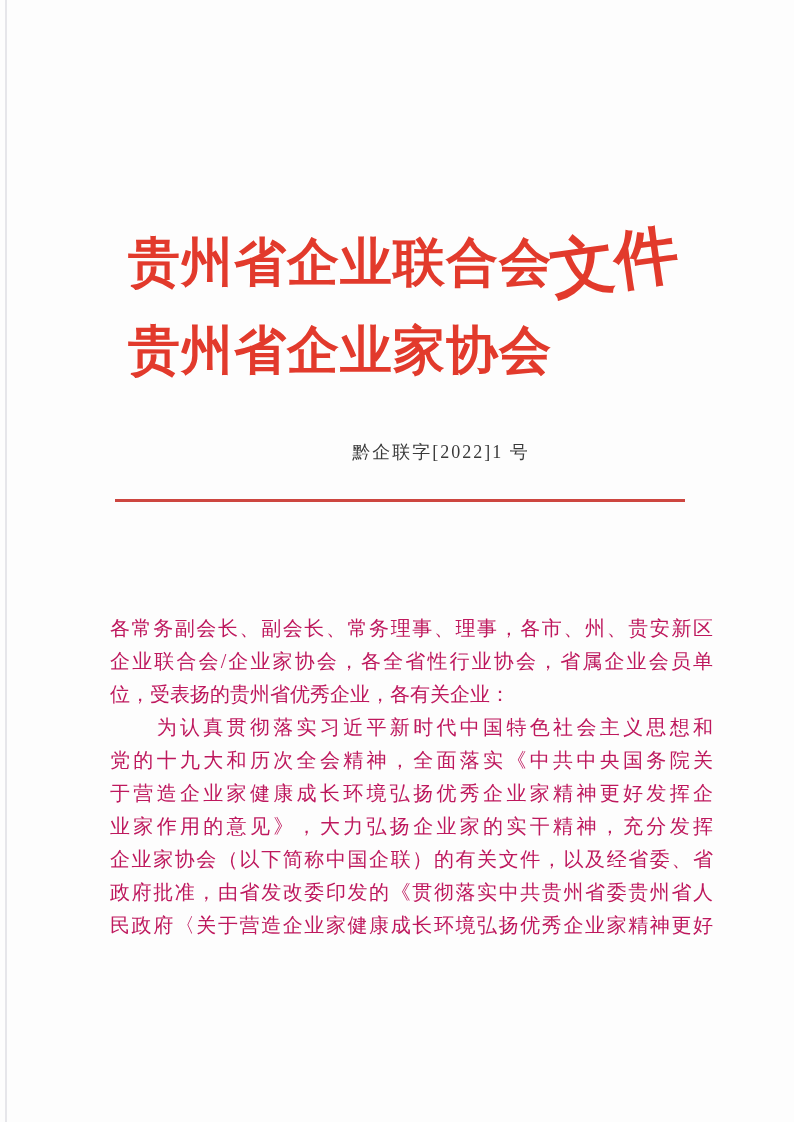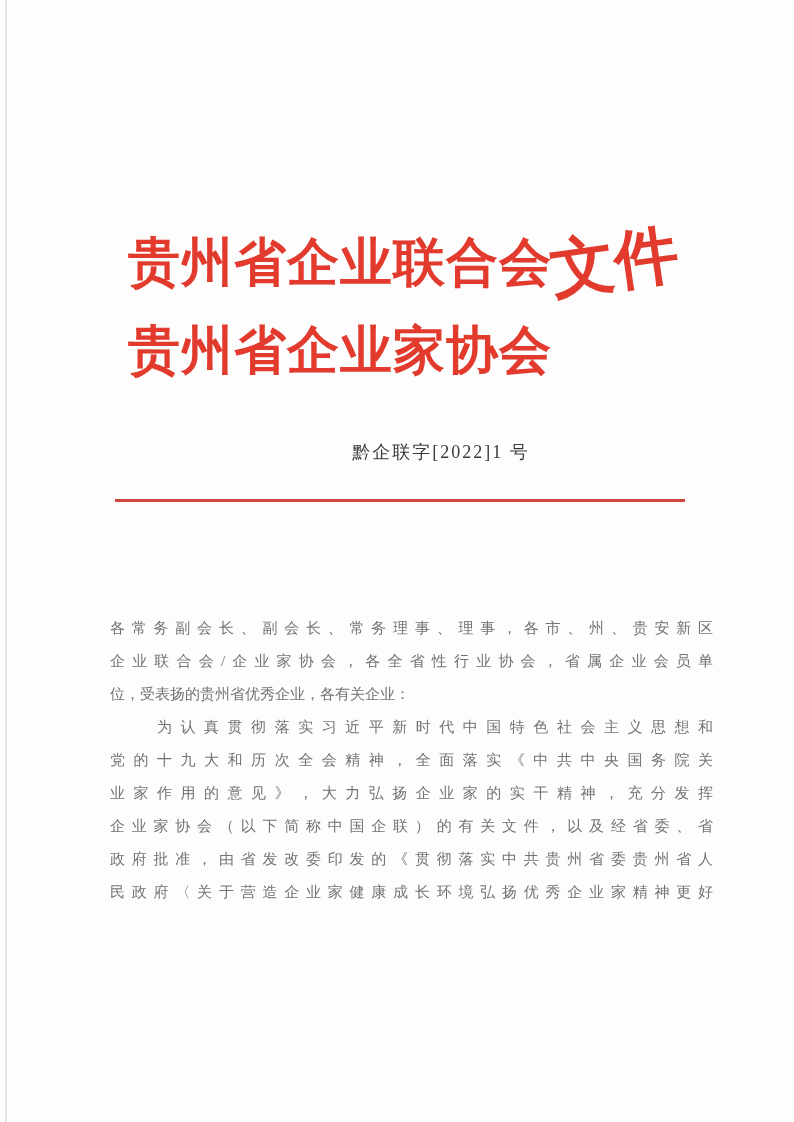--- a/index.html
+++ b/index.html
@@ -70,22 +70,22 @@
     font-size: 31px;
     font-weight: bold;
     color: #262626;
     white-space: nowrap;
   }
   .body-text {
     position: absolute;
     left: 110px;
     top: 612px;
     width: 603px;
-    font-size: 15px;
-    color: #737373;
+    font-size: 20px;
+    color: #be185d;
   }
   .body-line {
     height: 33px;
     line-height: 33px;
     text-align: justify;
     text-align-last: justify;
     overflow: visible;
   }
   .body-line.short {
     text-align: center;
@@ -108,18 +108,19 @@
 
   <div class="red-divider"></div>
 
 
   <div class="body-text">
     <div class="body-line">各常务副会长、副会长、常务理事、理事，各市、州、贵安新区</div>
     <div class="body-line">企业联合会/企业家协会，各全省性行业协会，省属企业会员单</div>
     <div class="body-line short">位，受表扬的贵州省优秀企业，各有关企业：</div>
     <div class="body-line">　　为认真贯彻落实习近平新时代中国特色社会主义思想和</div>
     <div class="body-line">党的十九大和历次全会精神，全面落实《中共中央国务院关</div>
+    <div class="body-line">于营造企业家健康成长环境弘扬优秀企业家精神更好发挥企</div>
     <div class="body-line">业家作用的意见》，大力弘扬企业家的实干精神，充分发挥</div>
     <div class="body-line">企业家协会（以下简称中国企联）的有关文件，以及经省委、省</div>
     <div class="body-line">政府批准，由省发改委印发的《贯彻落实中共贵州省委贵州省人</div>
     <div class="body-line">民政府〈关于营造企业家健康成长环境弘扬优秀企业家精神更好</div>
   </div>
 </div>
 
 </body></html>

